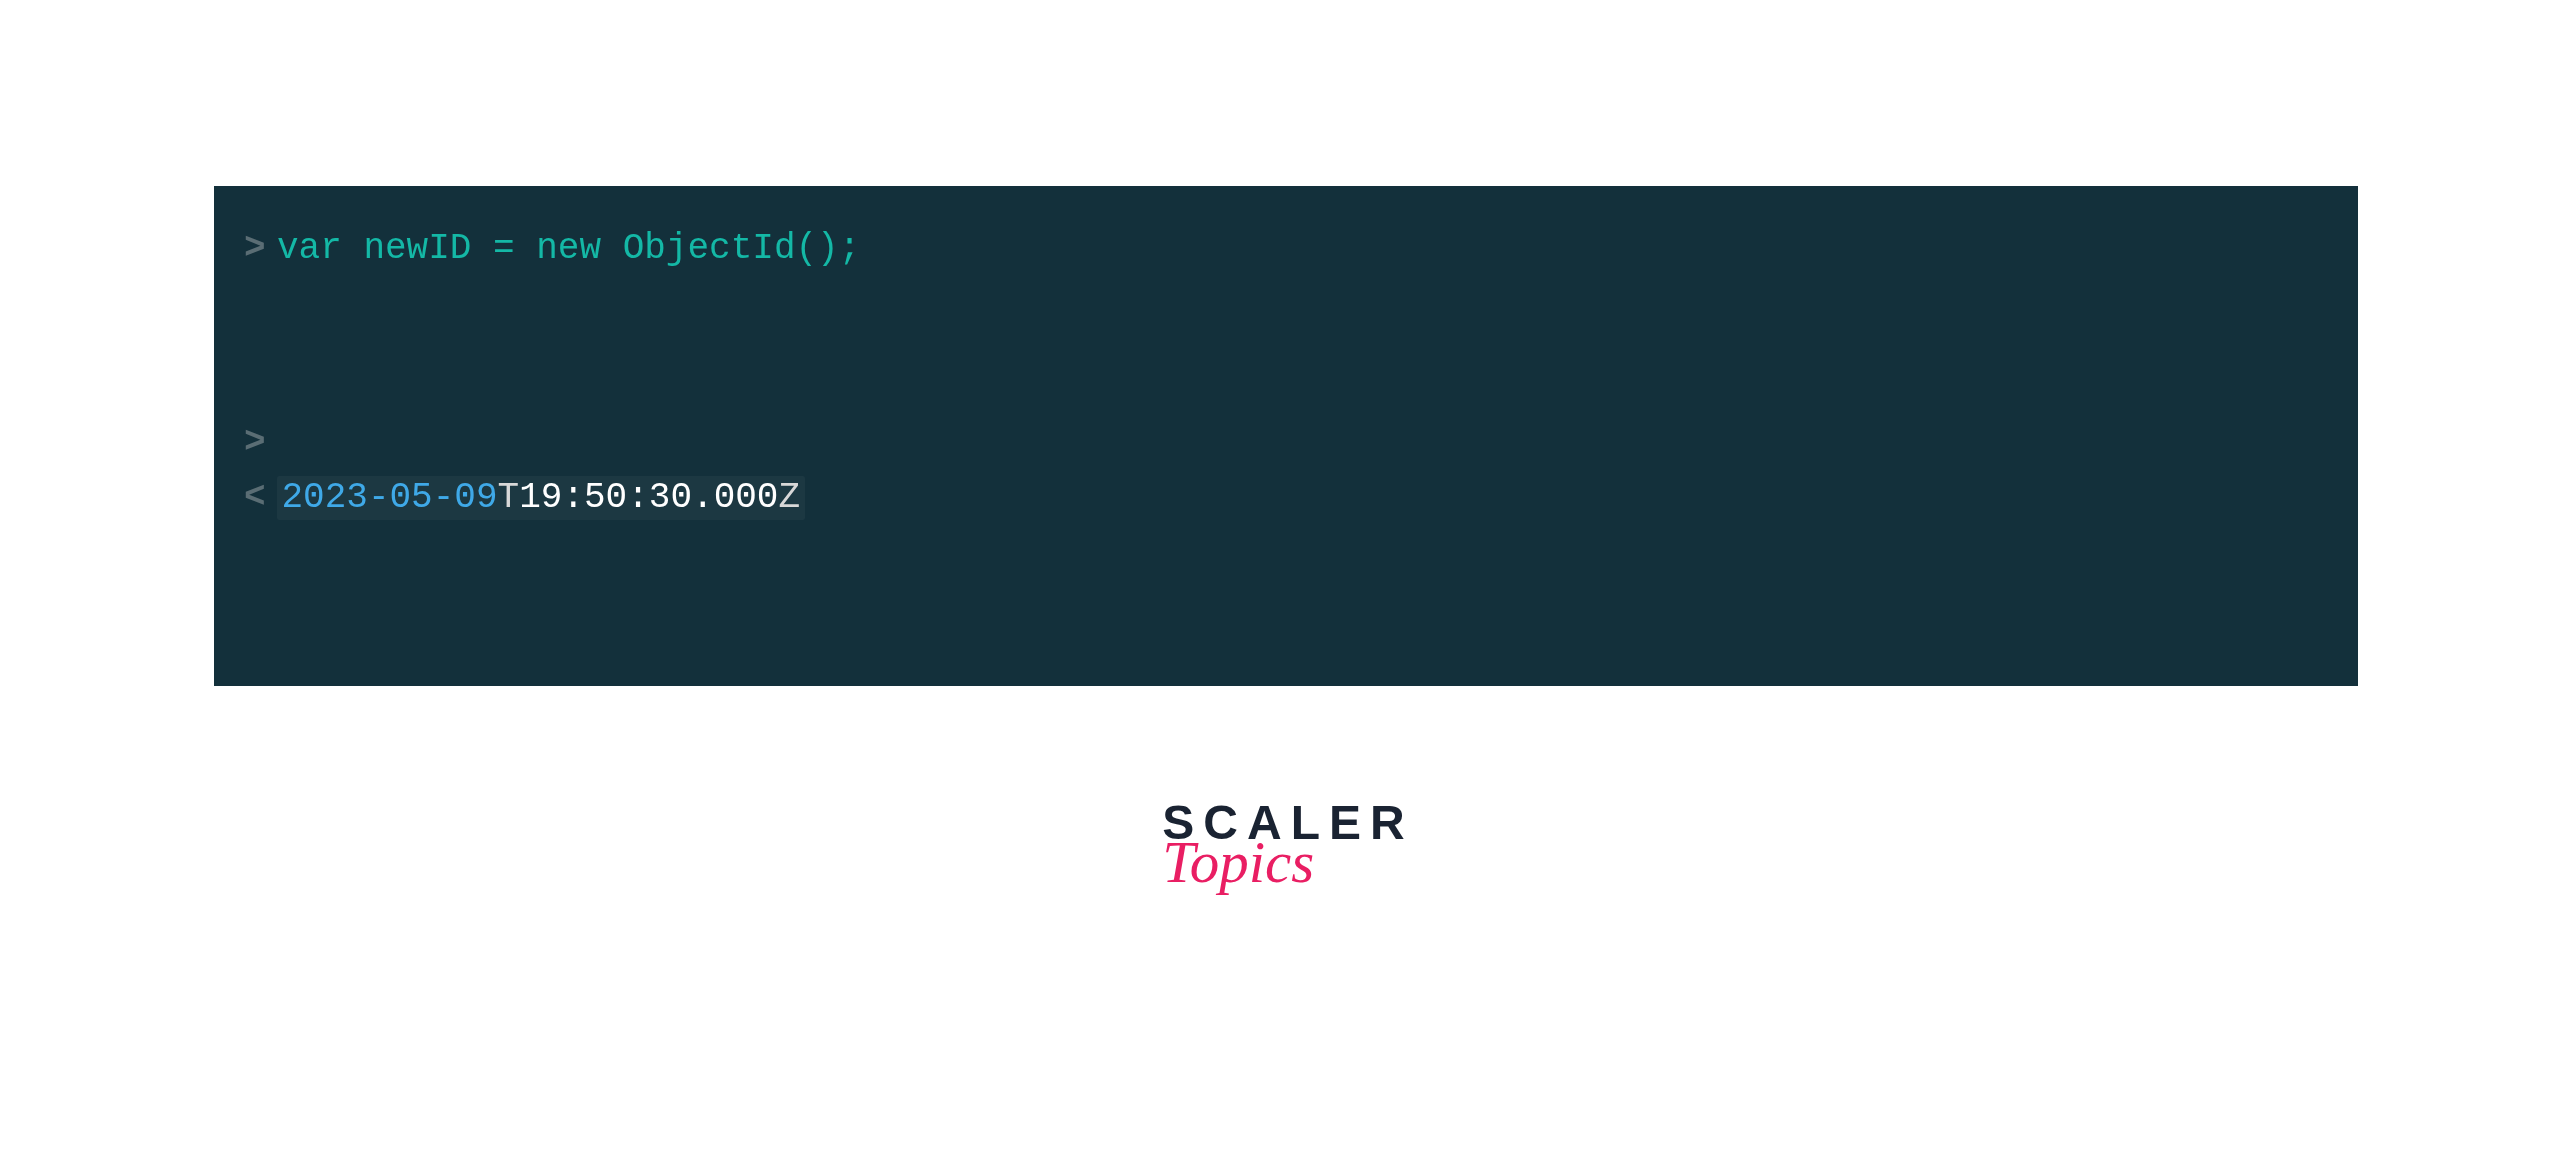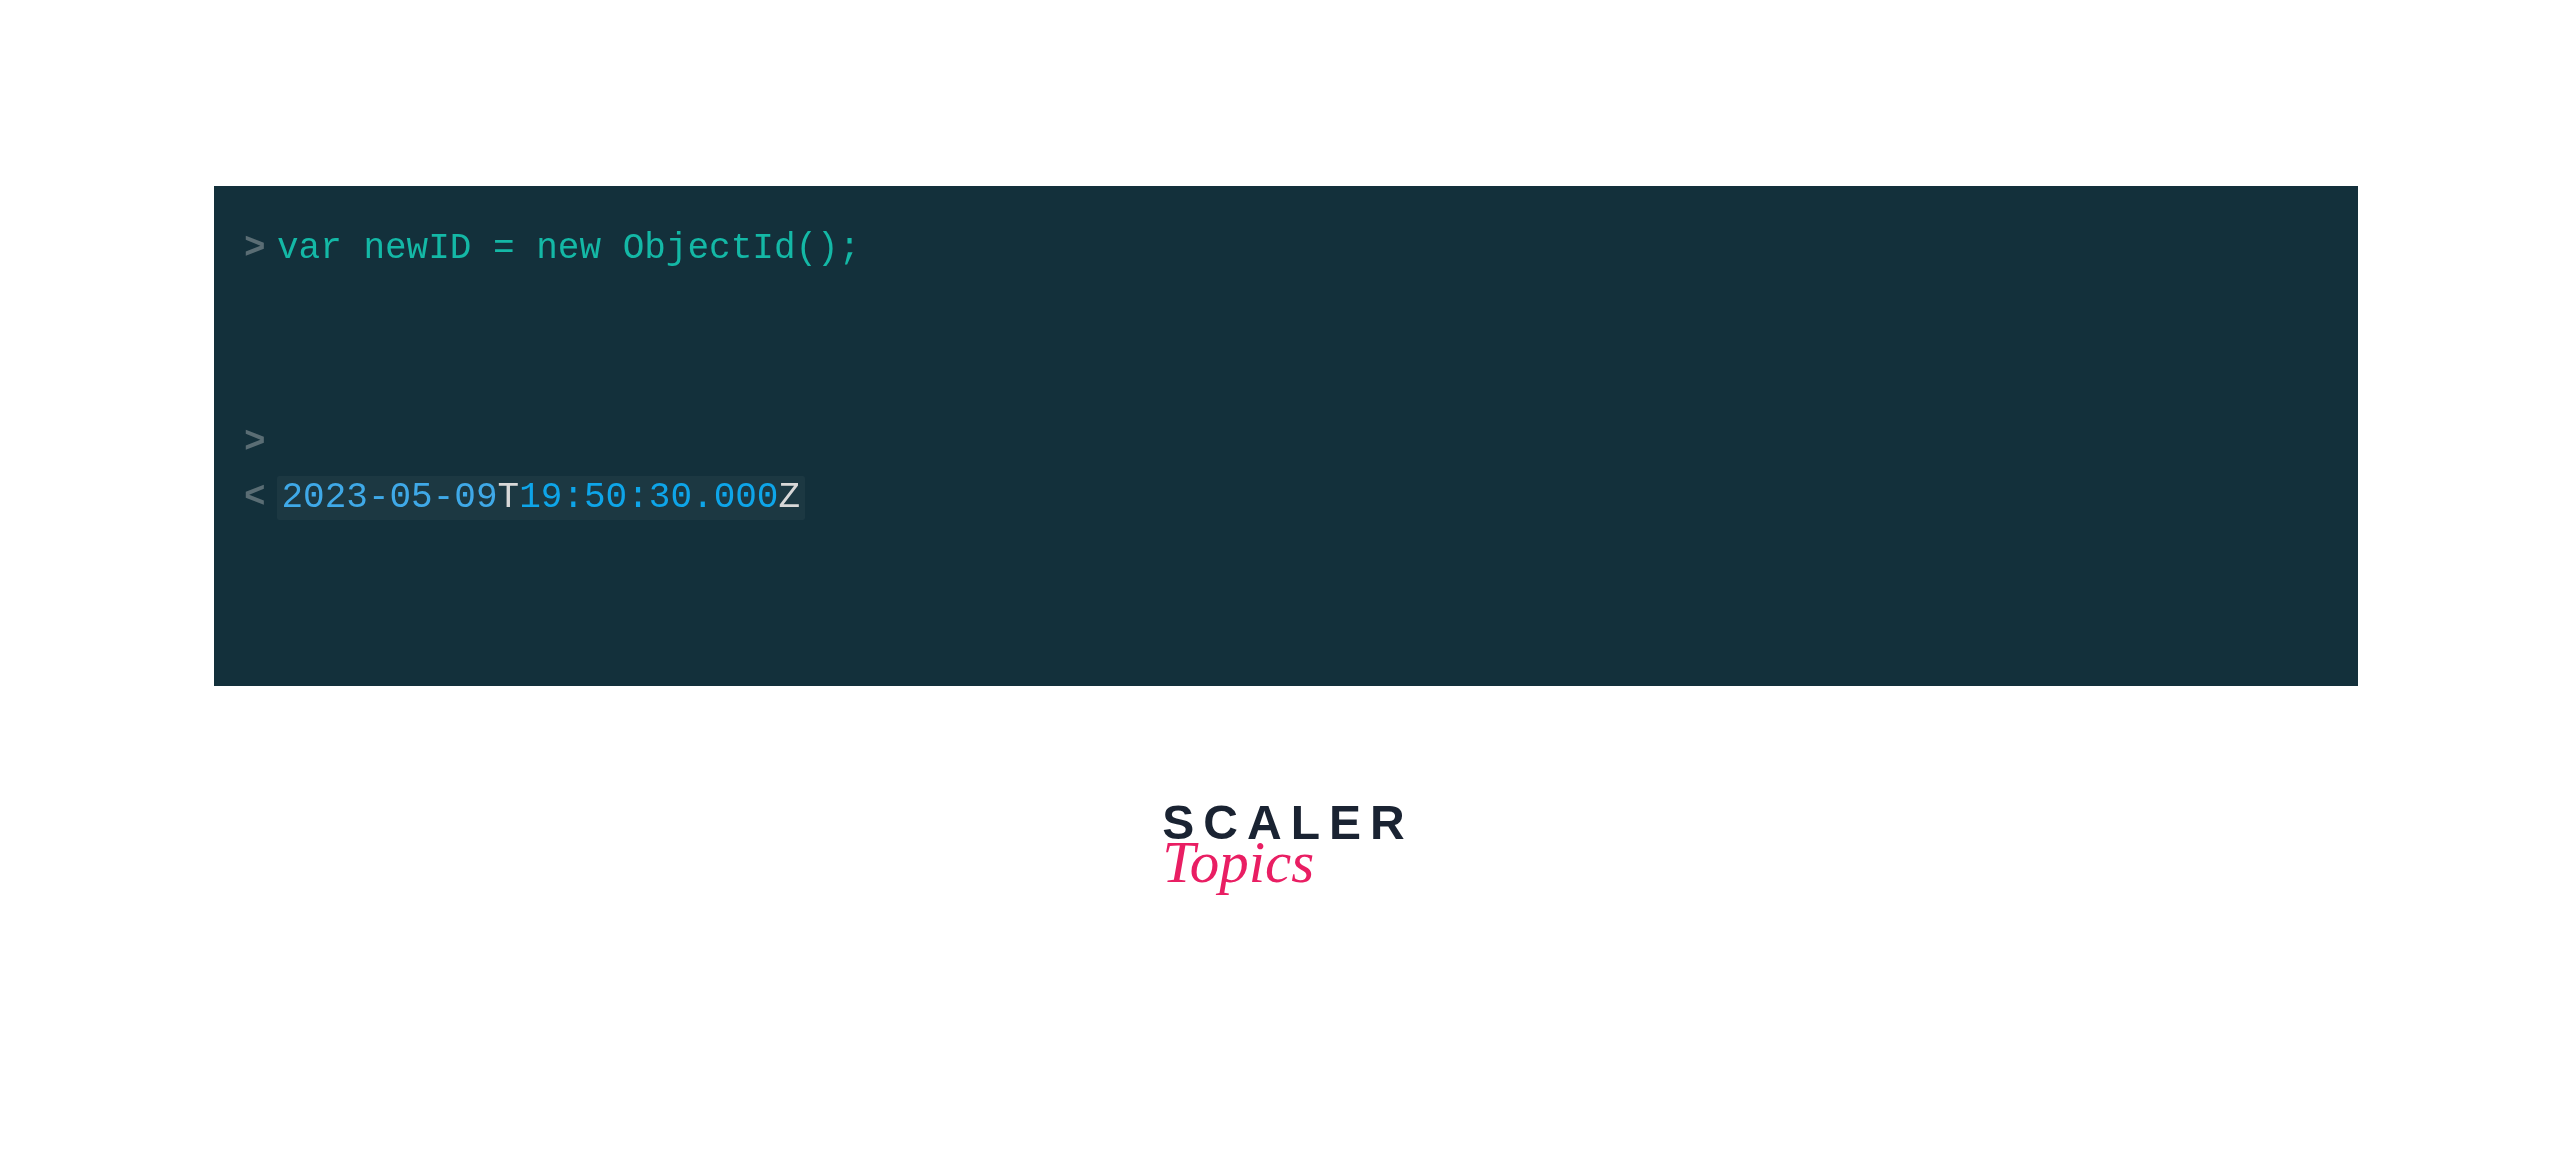--- a/index.html
+++ b/index.html
@@ -51,21 +51,21 @@
       align-items: center;
       font-size: 36px;
     }
     .date-part {
       color: #3fa9e8;
     }
     .t-char {
       color: #d8d8d8;
     }
     .time-part {
-      color: #0ea5e9;
+      color: #ffffff;
       text-align: center;
     }
     .z-char {
       color: #d8d8d8;
     }
     .highlight {
       background: rgba(255,255,255,0.04);
       padding: 1.5px 4.5px;
       border-radius: 2.3px;
     }

